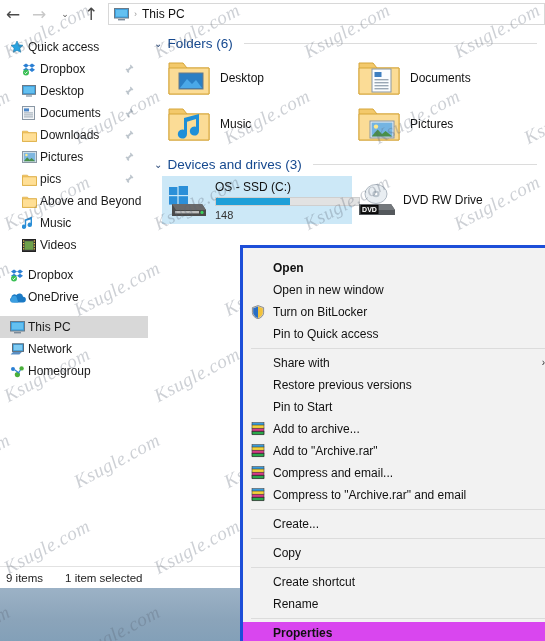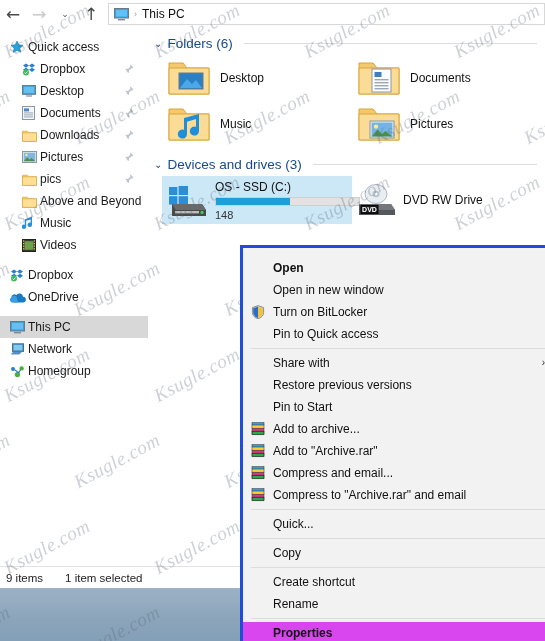--- a/index.html
+++ b/index.html
@@ -532,21 +532,21 @@
             <rect x="1" y="0.6" width="12" height="2.4" fill="#3a9ad8"></rect>
           </g>
           <path d="M1 9.2h12v3.4H1z" fill="none" stroke="#1a1a1a" stroke-width=".4"></path>
         </svg>
       </span>
       <span class="mtext">Compress to "Archive.rar" and email</span>
     </div>
     <div class="msep"></div>
     <div class="mi">
       <span class="micon"></span>
-      <span class="mtext">Quick...</span>
+      <span class="mtext">Create...</span>
     </div>
     <div class="msep"></div>
     <div class="mi">
       <span class="micon"></span>
       <span class="mtext">Copy</span>
     </div>
     <div class="msep"></div>
     <div class="mi">
       <span class="micon"></span>
       <span class="mtext">Create shortcut</span>

